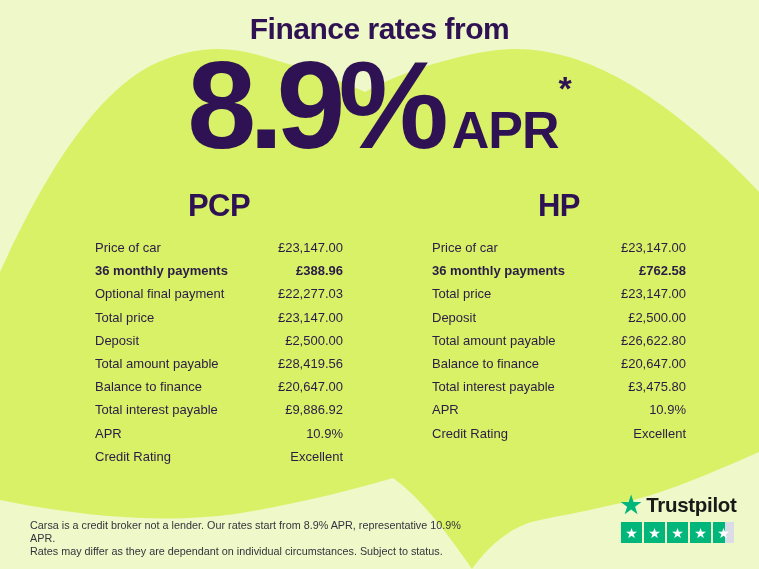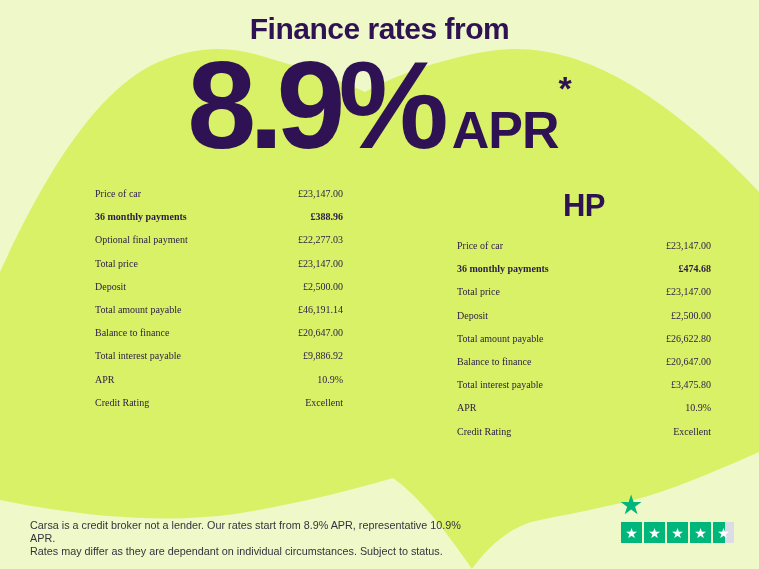--- a/index.html
+++ b/index.html
@@ -32,30 +32,30 @@
     color:var(--headline,#2e1253);
   }
   .rate-ast{
     font-size:34px;font-weight:800;vertical-align:top;position:relative;top:-48px;
     color:var(--headline,#2e1253);
   }
 
   
   .ftable{position:absolute;z-index:2;top:188px;}
   .ftable.pcp{left:95px;width:248px;}
-  .ftable.hp{left:432px;width:254px;margin-left:25px;}
+  .ftable.hp{left:432px;width:254px;}
   .ftable h2{
     margin:0 0 16px 0;text-align:center;
     font-size:31px;font-weight:800;letter-spacing:-0.5px;
     color:var(--headline,#2e1253);
   }
   .row{
     display:flex;justify-content:space-between;align-items:baseline;
     height:23.2px;
-    font-size:10px;color:var(--table-text,#2b1b47);font-family:Liberation Serif, serif;
+    font-size:13px;color:var(--table-text,#2b1b47);
   }
   .row .lbl{white-space:nowrap;}
   .row .val{white-space:nowrap;}
   .row.bold{font-weight:700;}
 
   
   .disclaimer{
     position:absolute;left:30px;top:508px;width:440px;z-index:2;
     font-size:10.8px;line-height:13px;
     color:var(--disclaimer-text,#33333d);
@@ -106,20 +106,21 @@
   <div class="header">
     <div class="eyebrow">Finance rates from</div>
     <div class="rate-line">
       <span class="rate-big">8.9%</span>
       <span class="rate-apr">APR</span>
       <span class="rate-ast">*</span>
     </div>
   </div>
 
   <section class="ftable pcp">
+    <h2>PCP</h2>
     <div class="rows">
         <div class="row">
           <span class="lbl">Price of car</span>
           <span class="val">£23,147.00</span>
         </div>
         <div class="row bold">
           <span class="lbl">36 monthly payments</span>
           <span class="val">£388.96</span>
         </div>
         <div class="row">
@@ -129,21 +130,21 @@
         <div class="row">
           <span class="lbl">Total price</span>
           <span class="val">£23,147.00</span>
         </div>
         <div class="row">
           <span class="lbl">Deposit</span>
           <span class="val">£2,500.00</span>
         </div>
         <div class="row">
           <span class="lbl">Total amount payable</span>
-          <span class="val">£46,191.14</span>
+          <span class="val">£28,419.56</span>
         </div>
         <div class="row">
           <span class="lbl">Balance to finance</span>
           <span class="val">£20,647.00</span>
         </div>
         <div class="row">
           <span class="lbl">Total interest payable</span>
           <span class="val">£9,886.92</span>
         </div>
         <div class="row">
@@ -159,21 +160,21 @@
 
   <section class="ftable hp">
     <h2>HP</h2>
     <div class="rows">
         <div class="row">
           <span class="lbl">Price of car</span>
           <span class="val">£23,147.00</span>
         </div>
         <div class="row bold">
           <span class="lbl">36 monthly payments</span>
-          <span class="val">£474.68</span>
+          <span class="val">£762.58</span>
         </div>
         <div class="row">
           <span class="lbl">Total price</span>
           <span class="val">£23,147.00</span>
         </div>
         <div class="row">
           <span class="lbl">Deposit</span>
           <span class="val">£2,500.00</span>
         </div>
         <div class="row">
@@ -200,20 +201,21 @@
   </section>
 
   <p class="disclaimer">
     <span>Carsa is a credit broker not a lender. Our rates start from 8.9% APR, representative 10.9% APR.</span><br>
     <span>Rates may differ as they are dependant on individual circumstances. Subject to status.</span>
   </p>
 
   <div class="trustpilot">
     <div class="tp-head">
       <span class="tp-logo-star">★</span>
+      <span class="tp-word">Trustpilot</span>
     </div>
     <div class="tp-stars">
         <span class="tp-box">
           <span class="tp-glyph">★</span>
         </span>
         <span class="tp-box">
           <span class="tp-glyph">★</span>
         </span>
         <span class="tp-box">
           <span class="tp-glyph">★</span>

